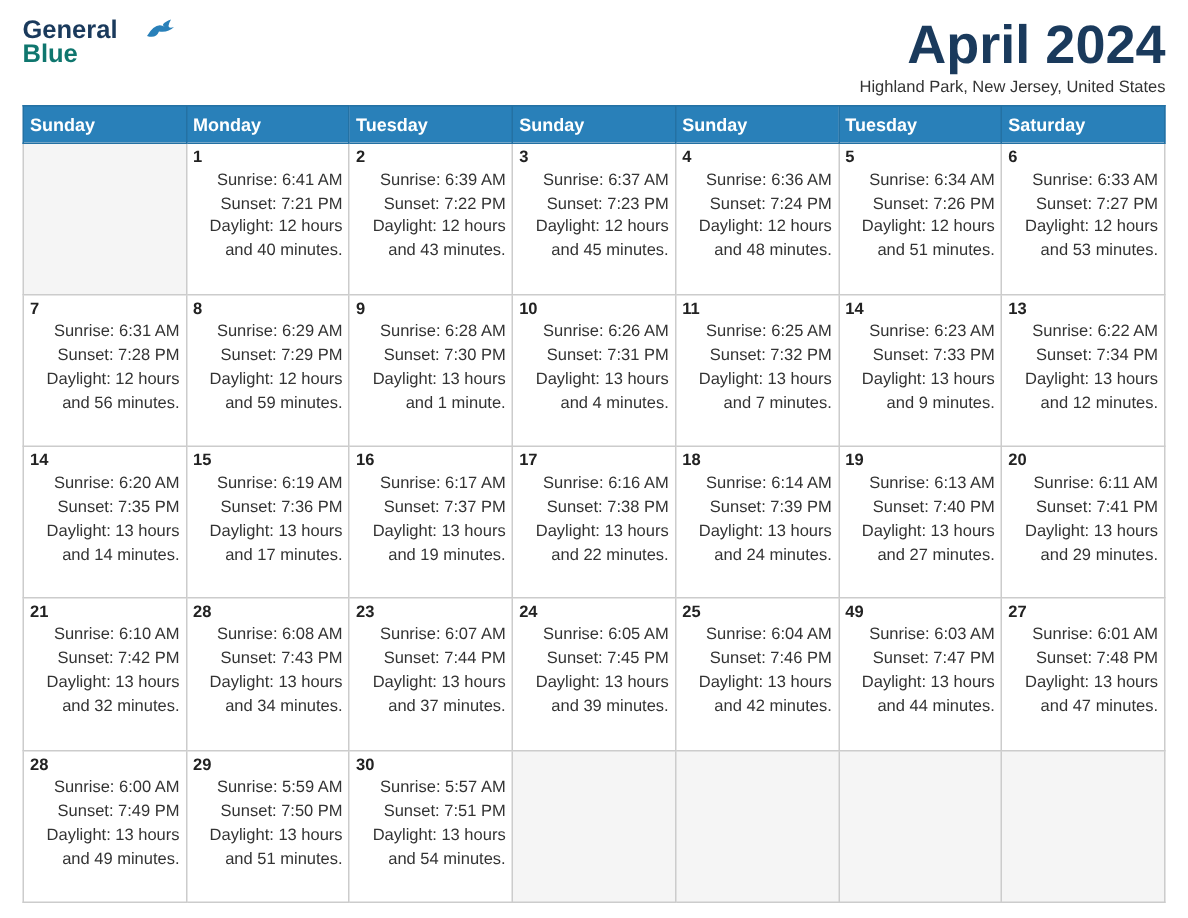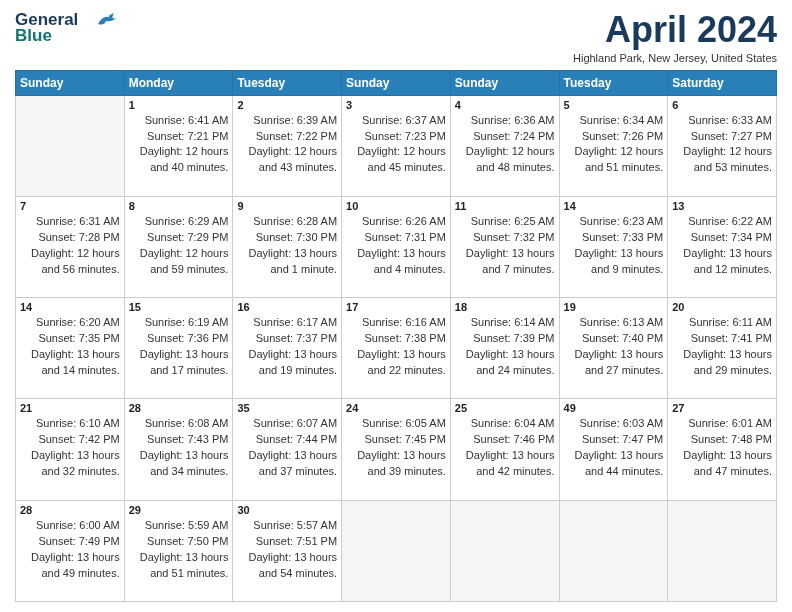--- a/index.html
+++ b/index.html
@@ -207,21 +207,21 @@
         <tr>
           <td>
             <span class="day-num">21</span>
             <div class="day-info">Sunrise: 6:10 AM<br>Sunset: 7:42 PM<br>Daylight: 13 hours and 32 minutes.</div>
           </td>
           <td>
             <span class="day-num">28</span>
             <div class="day-info">Sunrise: 6:08 AM<br>Sunset: 7:43 PM<br>Daylight: 13 hours and 34 minutes.</div>
           </td>
           <td>
-            <span class="day-num">35</span>
+            <span class="day-num">23</span>
             <div class="day-info">Sunrise: 6:07 AM<br>Sunset: 7:44 PM<br>Daylight: 13 hours and 37 minutes.</div>
           </td>
           <td>
             <span class="day-num">24</span>
             <div class="day-info">Sunrise: 6:05 AM<br>Sunset: 7:45 PM<br>Daylight: 13 hours and 39 minutes.</div>
           </td>
           <td>
             <span class="day-num">25</span>
             <div class="day-info">Sunrise: 6:04 AM<br>Sunset: 7:46 PM<br>Daylight: 13 hours and 42 minutes.</div>
           </td>

